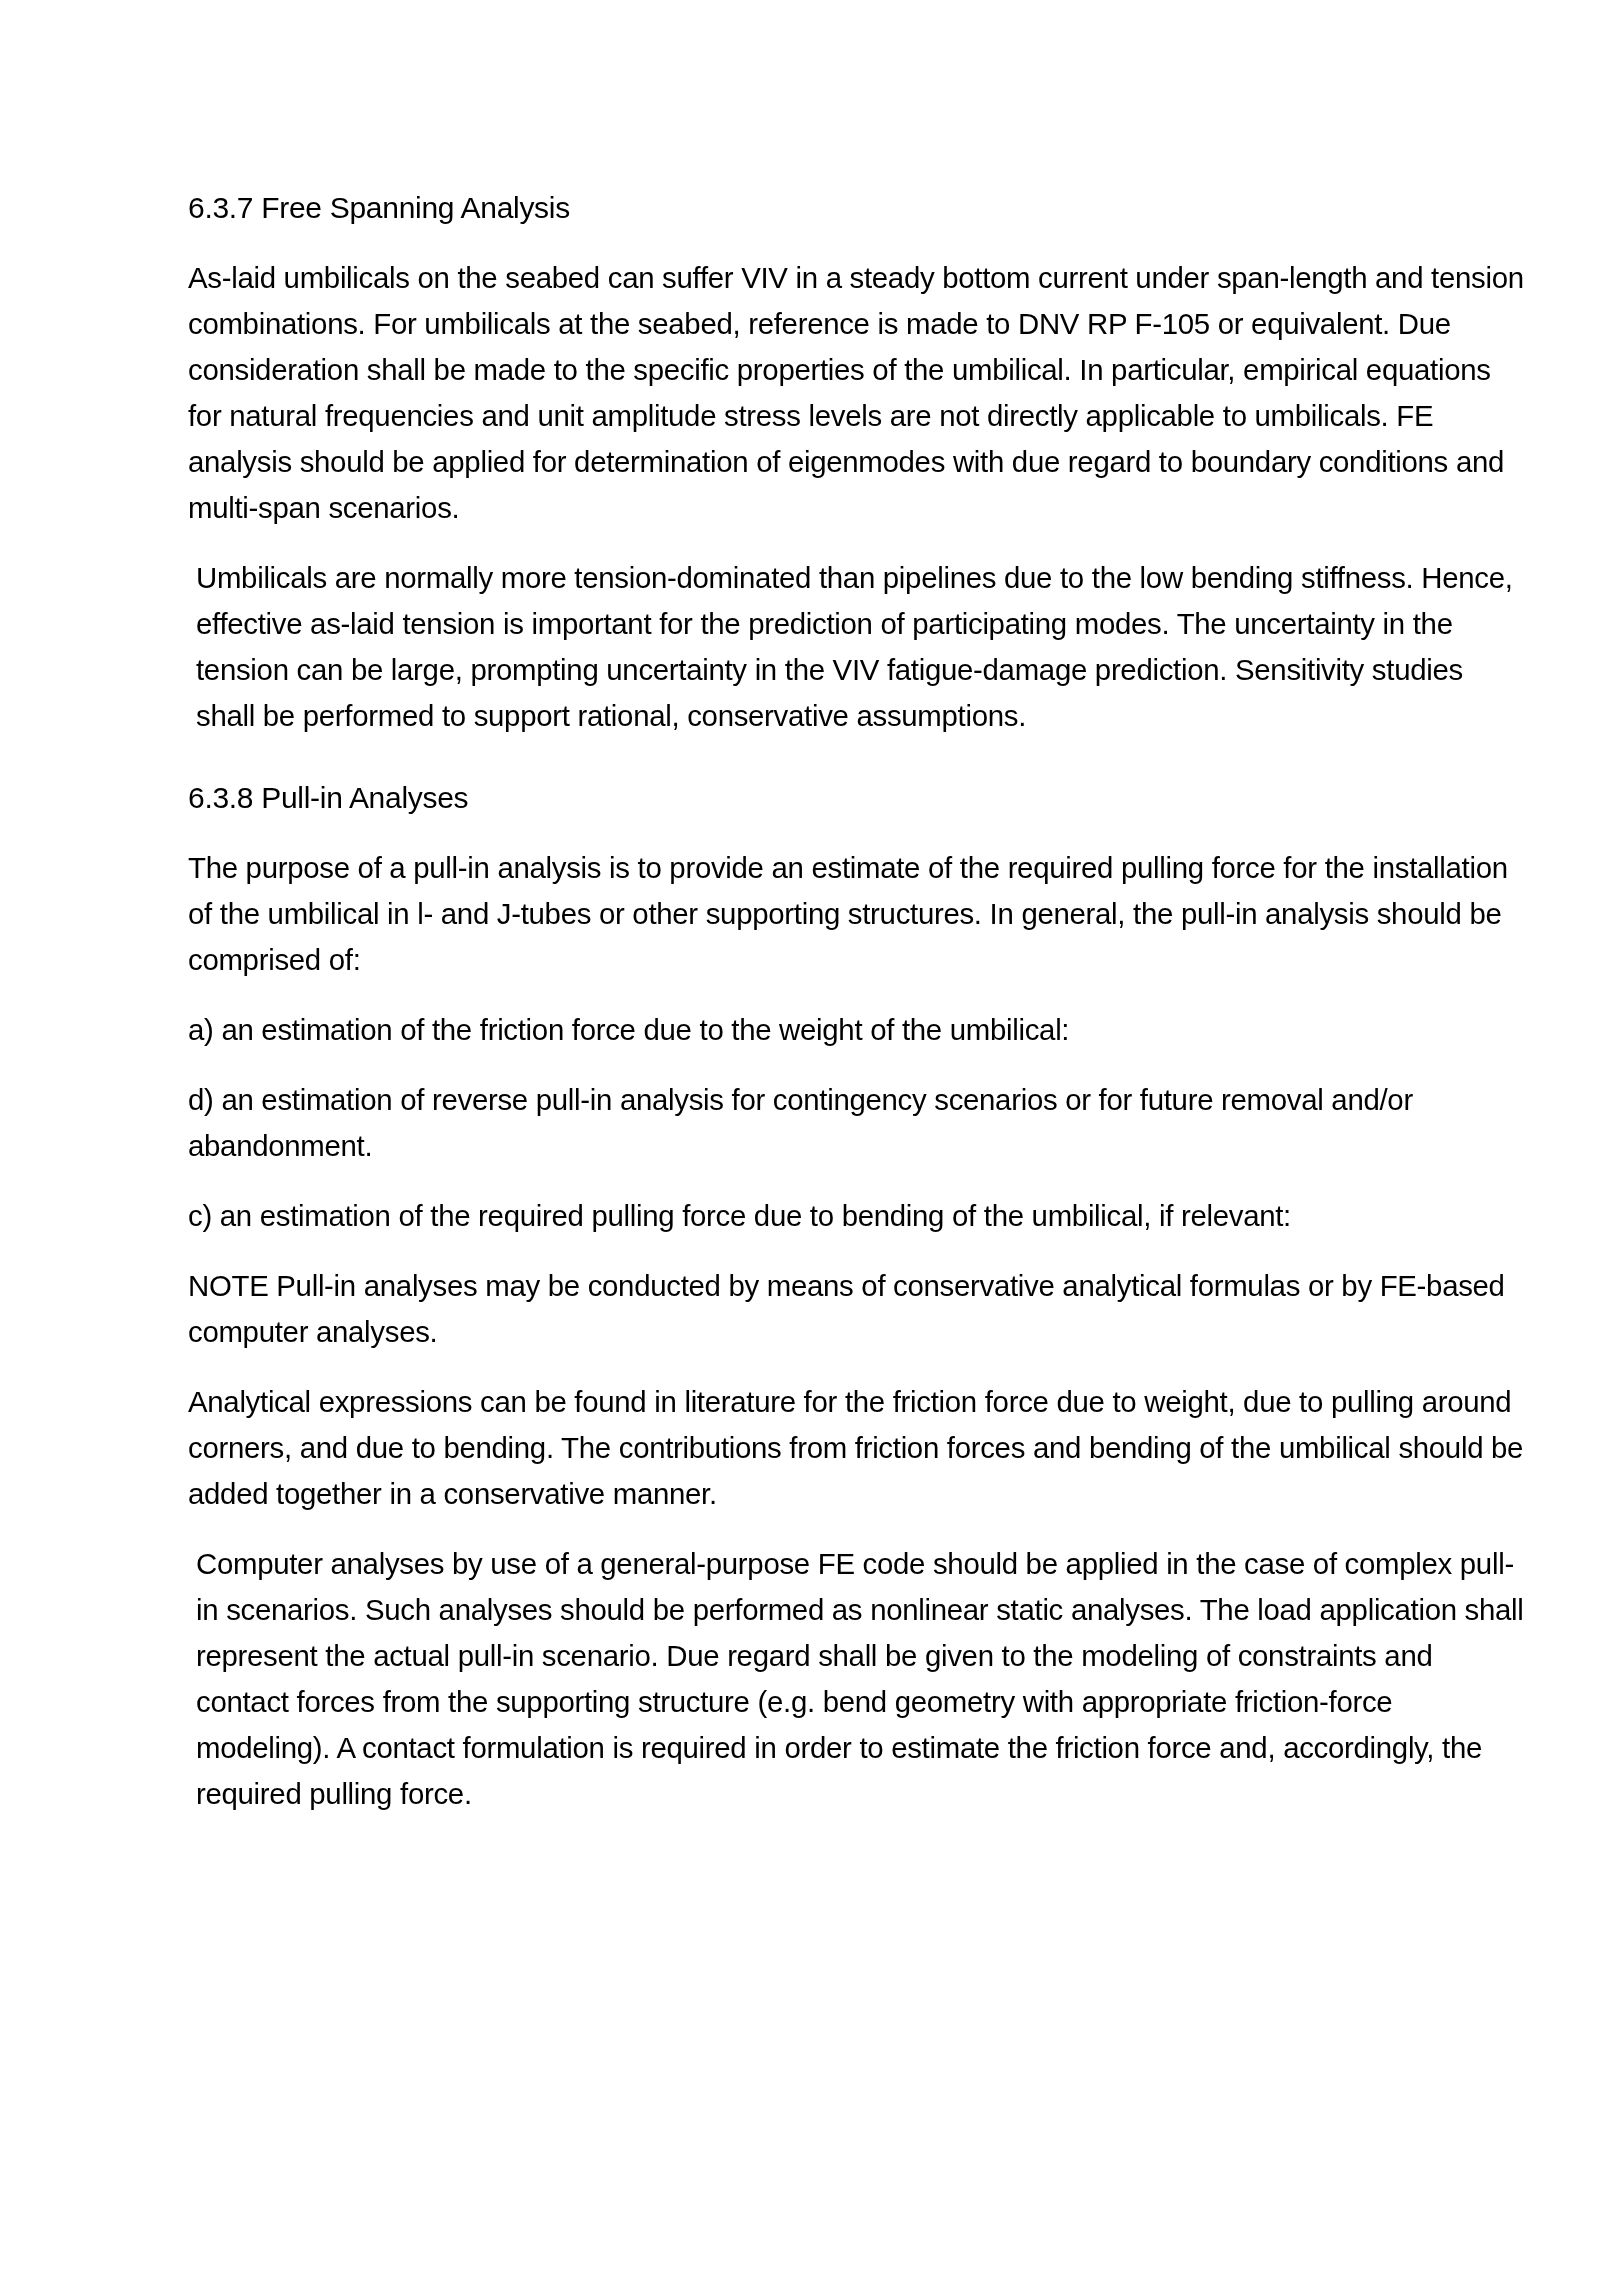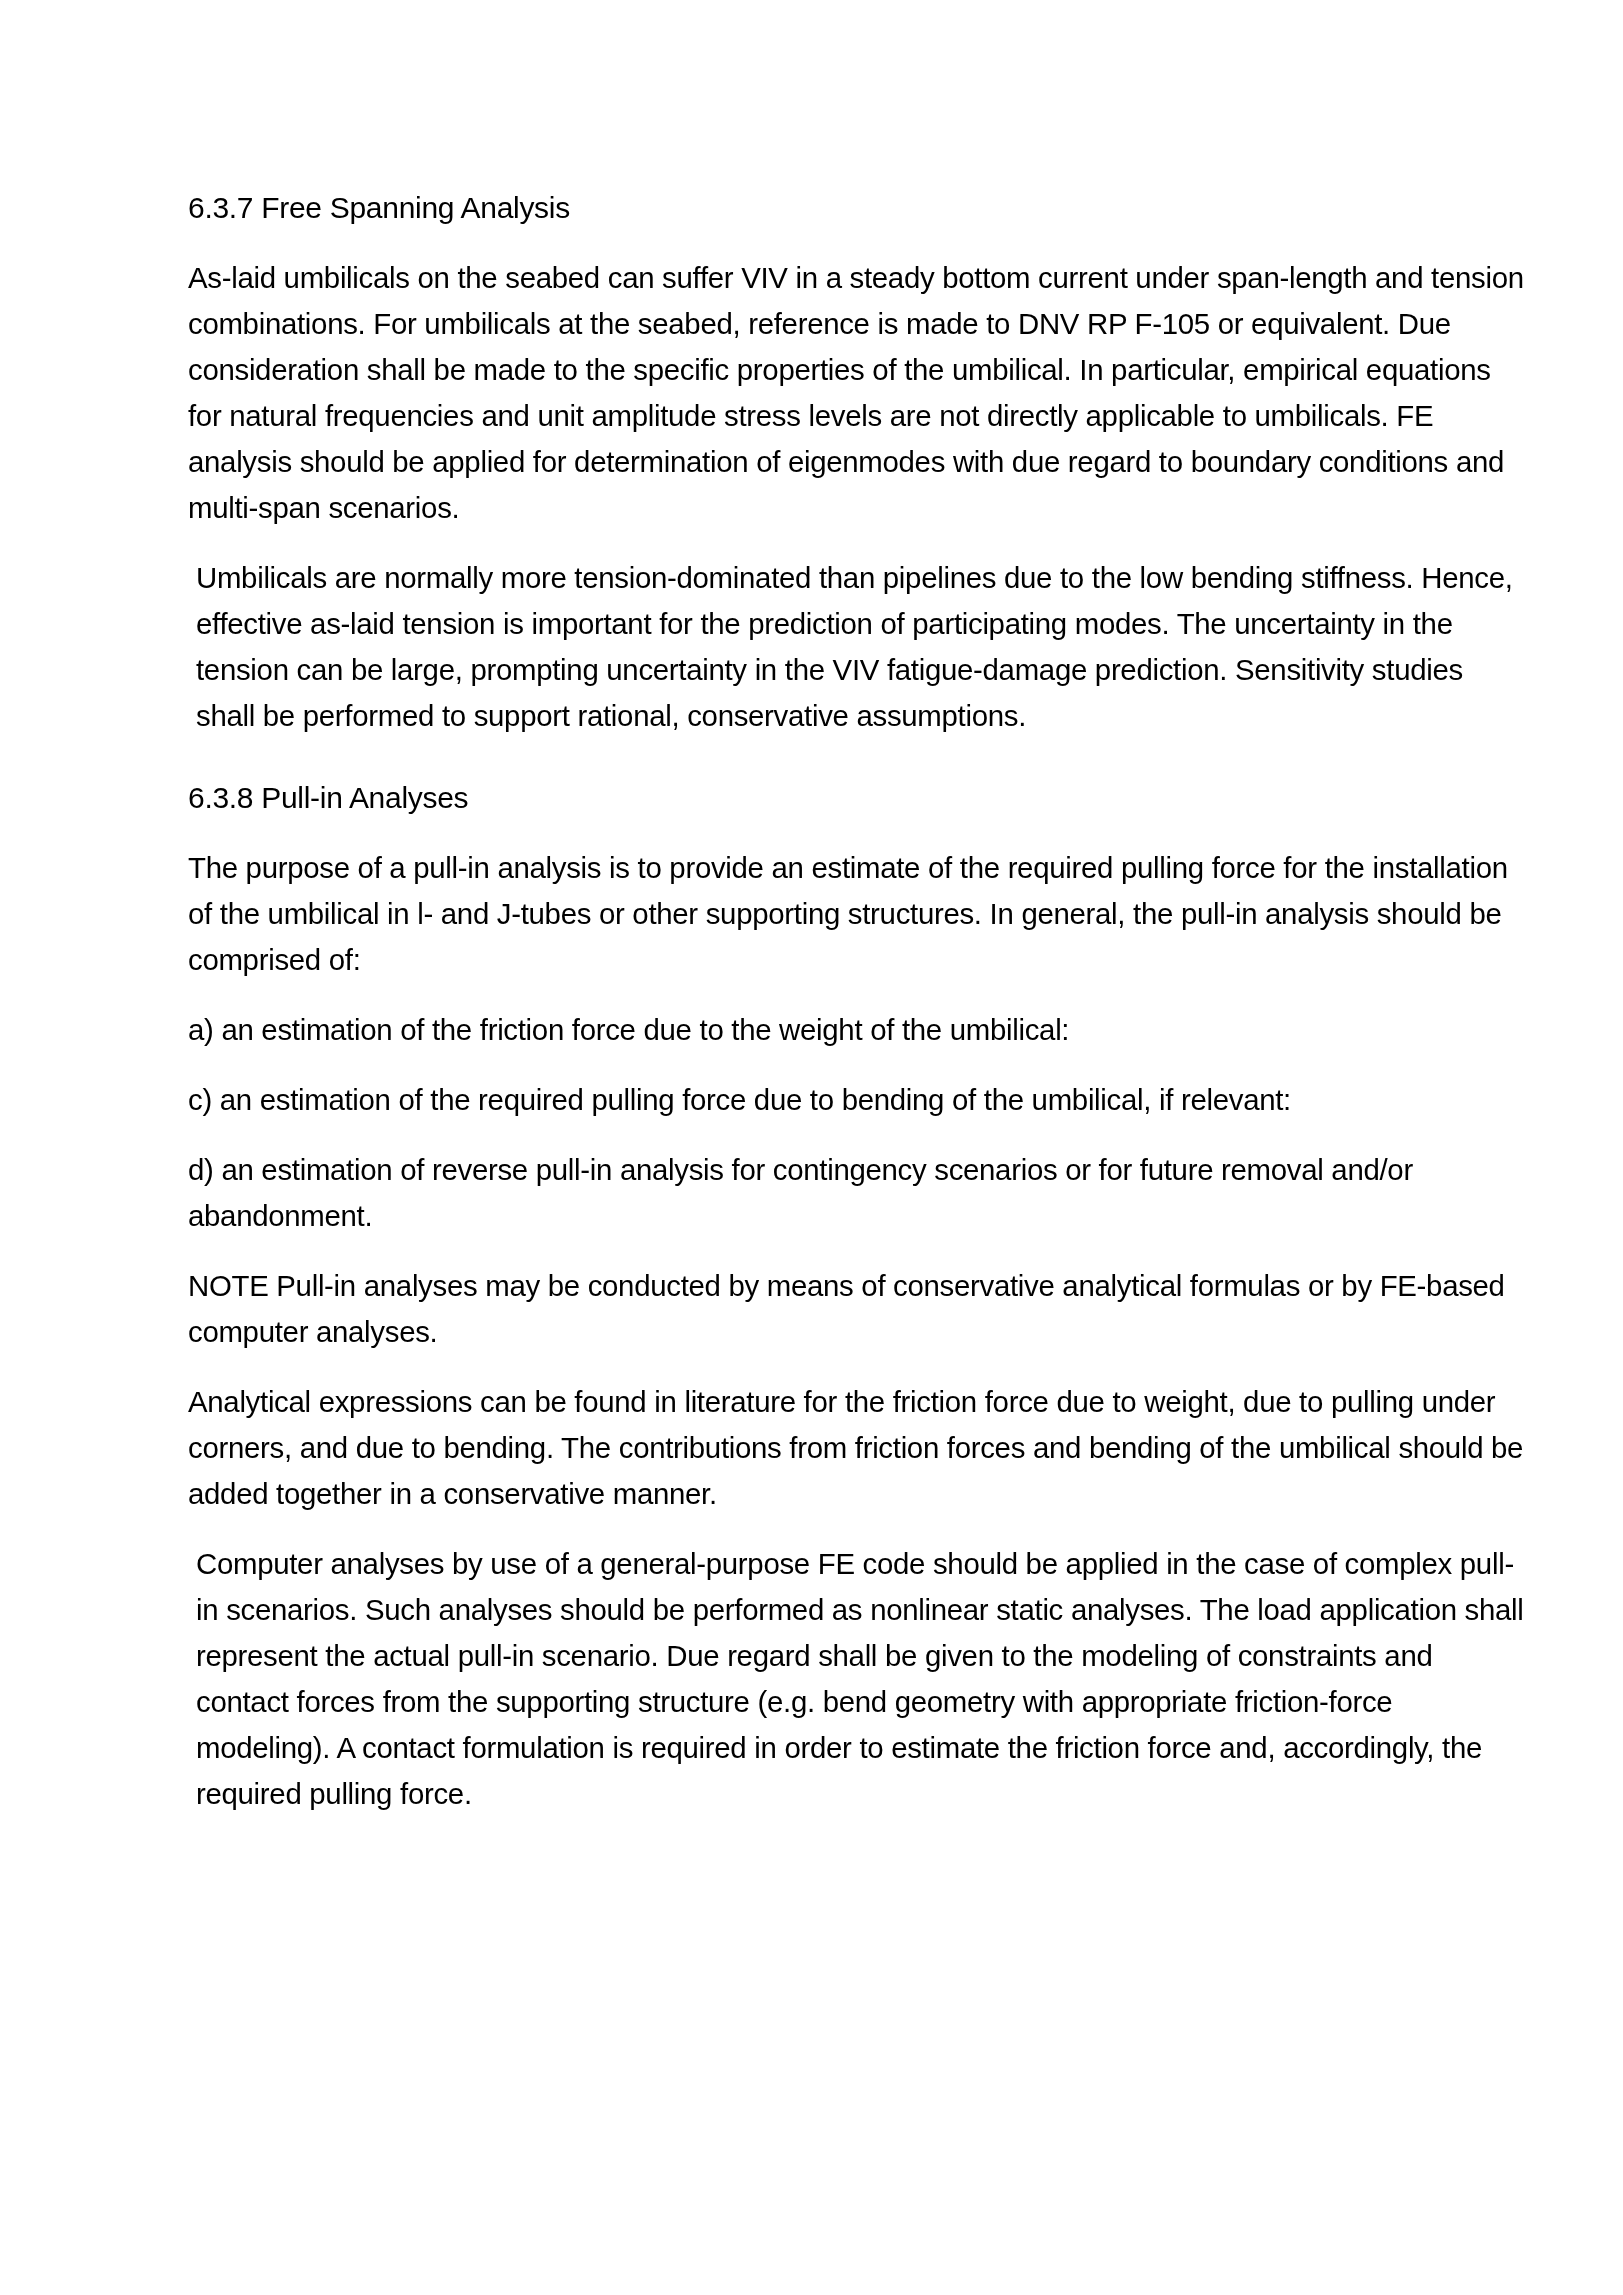--- a/index.html
+++ b/index.html
@@ -46,21 +46,21 @@
   <section>
     <h2 class="section-heading">6.3.7 Free Spanning Analysis</h2>
     <p class="para">As-laid umbilicals on the seabed can suffer VIV in a steady bottom current under span-length and tension combinations. For umbilicals at the seabed, reference is made to DNV RP F-105 or equivalent. Due consideration shall be made to the specific properties of the umbilical. In particular, empirical equations for natural frequencies and unit amplitude stress levels are not directly applicable to umbilicals. FE analysis should be applied for determination of eigenmodes with due regard to boundary conditions and multi-span scenarios.</p>
     <p class="para">Umbilicals are normally more tension-dominated than pipelines due to the low bending stiffness. Hence, effective as-laid tension is important for the prediction of participating modes. The uncertainty in the tension can be large, prompting uncertainty in the VIV fatigue-damage prediction. Sensitivity studies shall be performed to support rational, conservative assumptions.</p>
   </section>
 
   <section>
     <h2 class="section-heading second">6.3.8 Pull-in Analyses</h2>
     <p class="para">The purpose of a pull-in analysis is to provide an estimate of the required pulling force for the installation of the umbilical in l- and J-tubes or other supporting structures. In general, the pull-in analysis should be comprised of:</p>
     <p class="para">a) an estimation of the friction force due to the weight of the umbilical:</p>
+    <p class="para">d) an estimation of reverse pull-in analysis for contingency scenarios or for future removal and/or abandonment.</p>
     <p class="para">c) an estimation of the required pulling force due to bending of the umbilical, if relevant:</p>
-    <p class="para">d) an estimation of reverse pull-in analysis for contingency scenarios or for future removal and/or abandonment.</p>
     <p class="para">NOTE Pull-in analyses may be conducted by means of conservative analytical formulas or by FE-based computer analyses.</p>
-    <p class="para">Analytical expressions can be found in literature for the friction force due to weight, due to pulling under corners, and due to bending. The contributions from friction forces and bending of the umbilical should be added together in a conservative manner.</p>
+    <p class="para">Analytical expressions can be found in literature for the friction force due to weight, due to pulling around corners, and due to bending. The contributions from friction forces and bending of the umbilical should be added together in a conservative manner.</p>
     <p class="para">Computer analyses by use of a general-purpose FE code should be applied in the case of complex pull-in scenarios. Such analyses should be performed as nonlinear static analyses. The load application shall represent the actual pull-in scenario. Due regard shall be given to the modeling of constraints and contact forces from the supporting structure (e.g. bend geometry with appropriate friction-force modeling). A contact formulation is required in order to estimate the friction force and, accordingly, the required pulling force.</p>
   </section>
 
 </div>
 
 
 </body></html>

